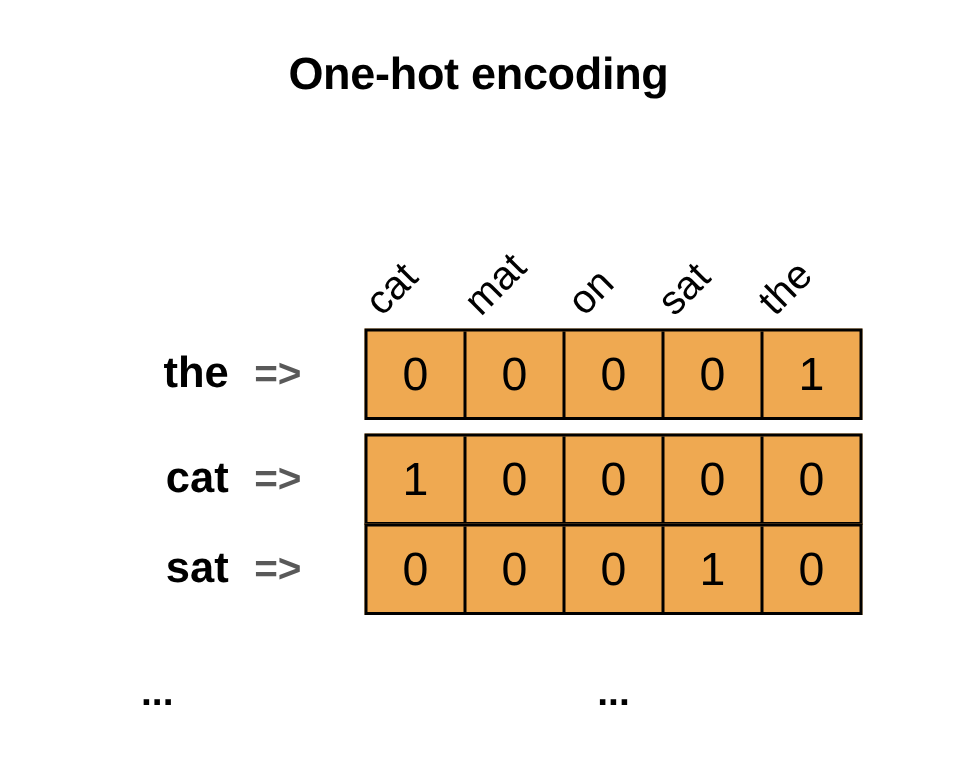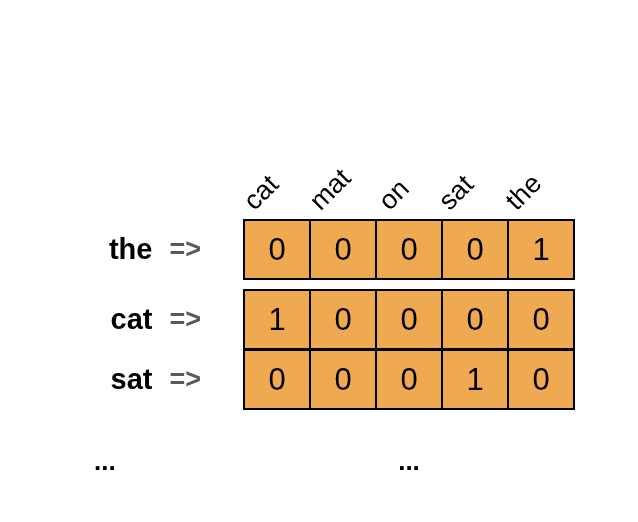--- a/index.html
+++ b/index.html
@@ -121,20 +121,21 @@
     top: 448px;
     width: 332px;
     text-align: center;
   }
 </style>
 </head>
 <body>
 
 <div id="stage">
 
+  <div id="title">One-hot encoding</div>
 
   <div id="col-labels">
     <div class="col-label" style="left:15px;">cat</div>
     <div class="col-label" style="left:81px;">mat</div>
     <div class="col-label" style="left:150px;">on</div>
     <div class="col-label" style="left:210px;">sat</div>
     <div class="col-label" style="left:277px;">the</div>
   </div>
 
   <div class="row-label-group" style="top:219px;">

